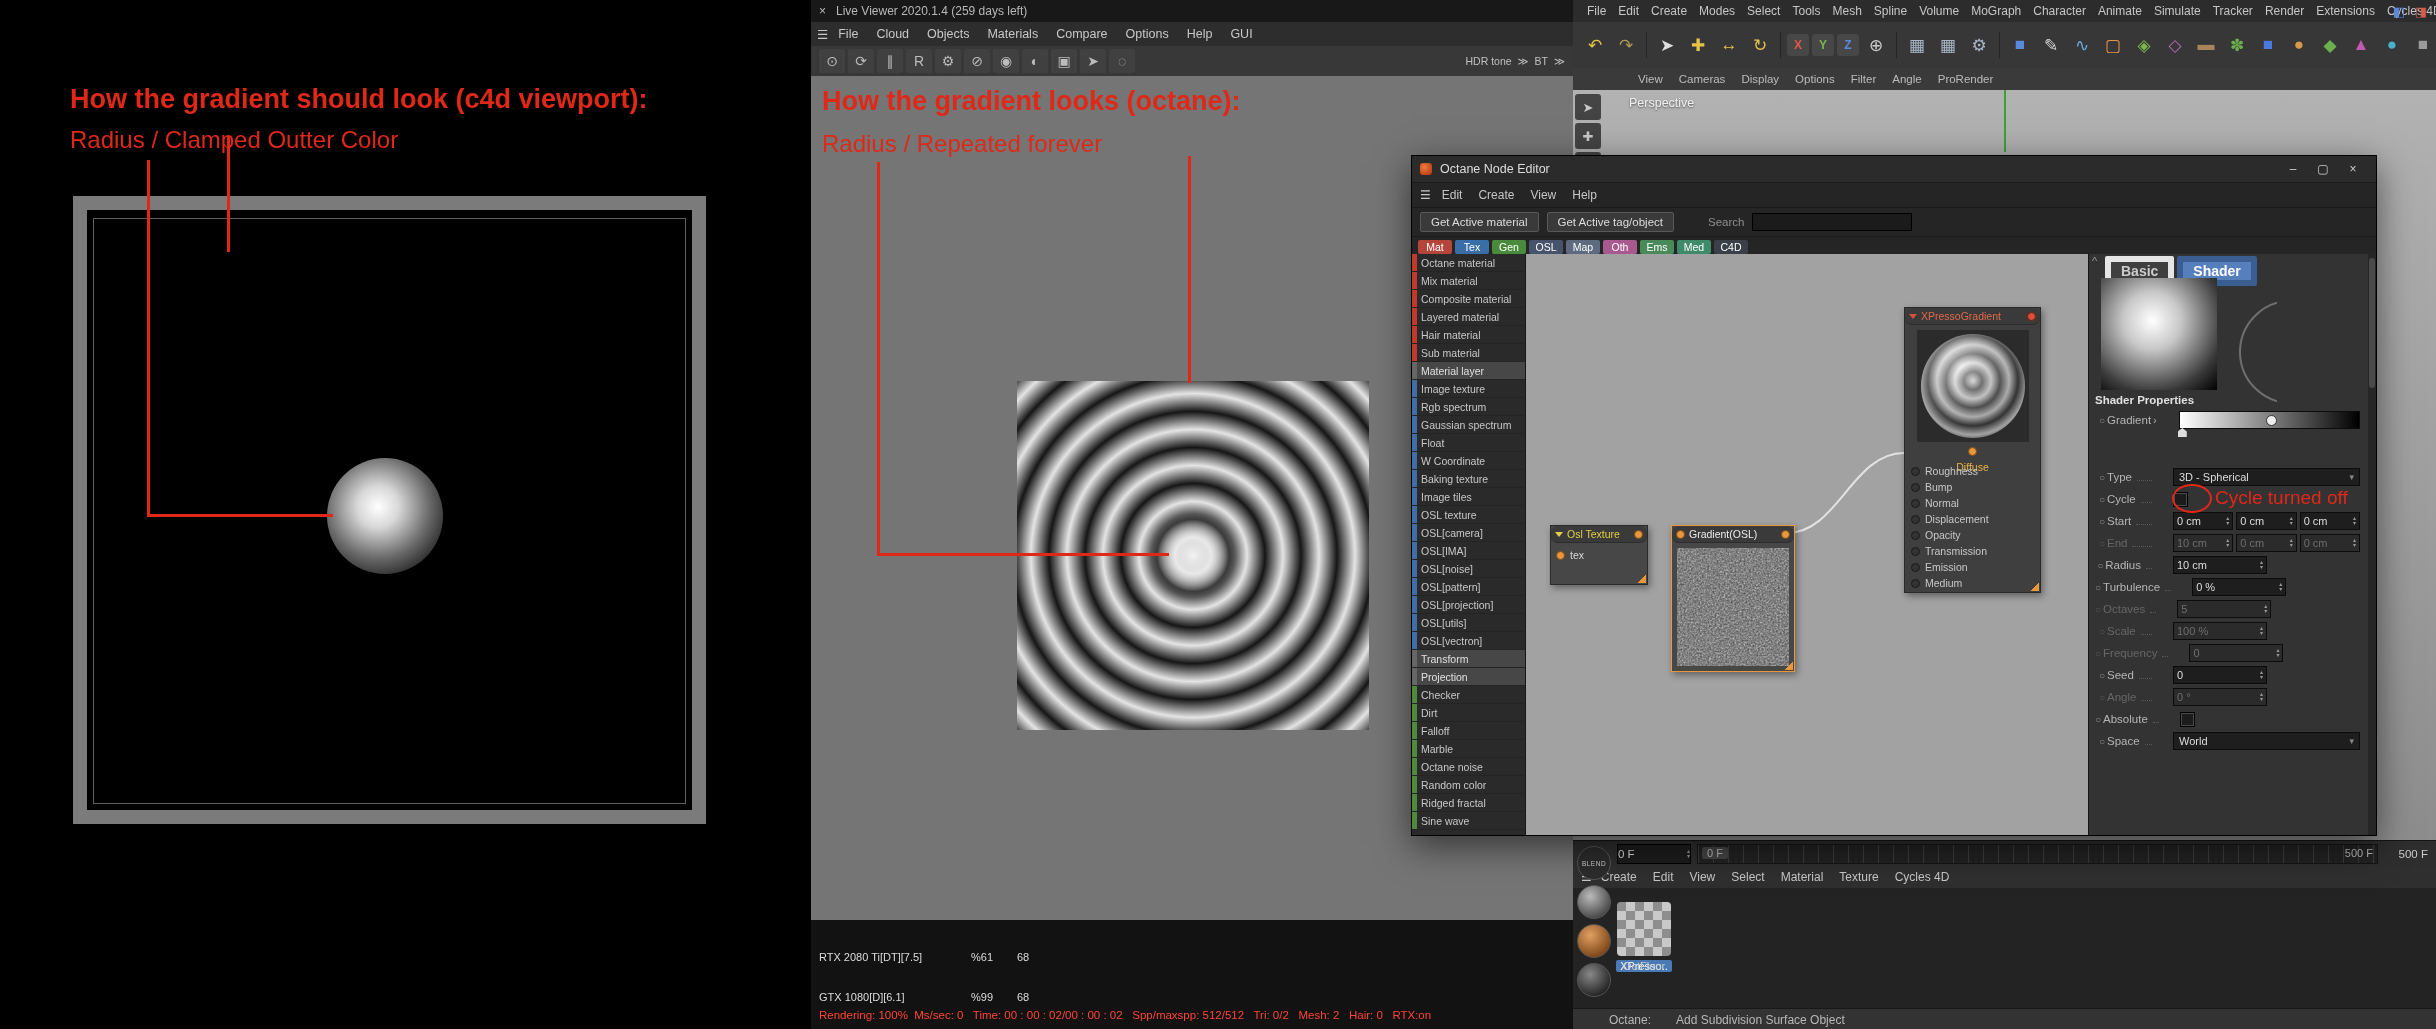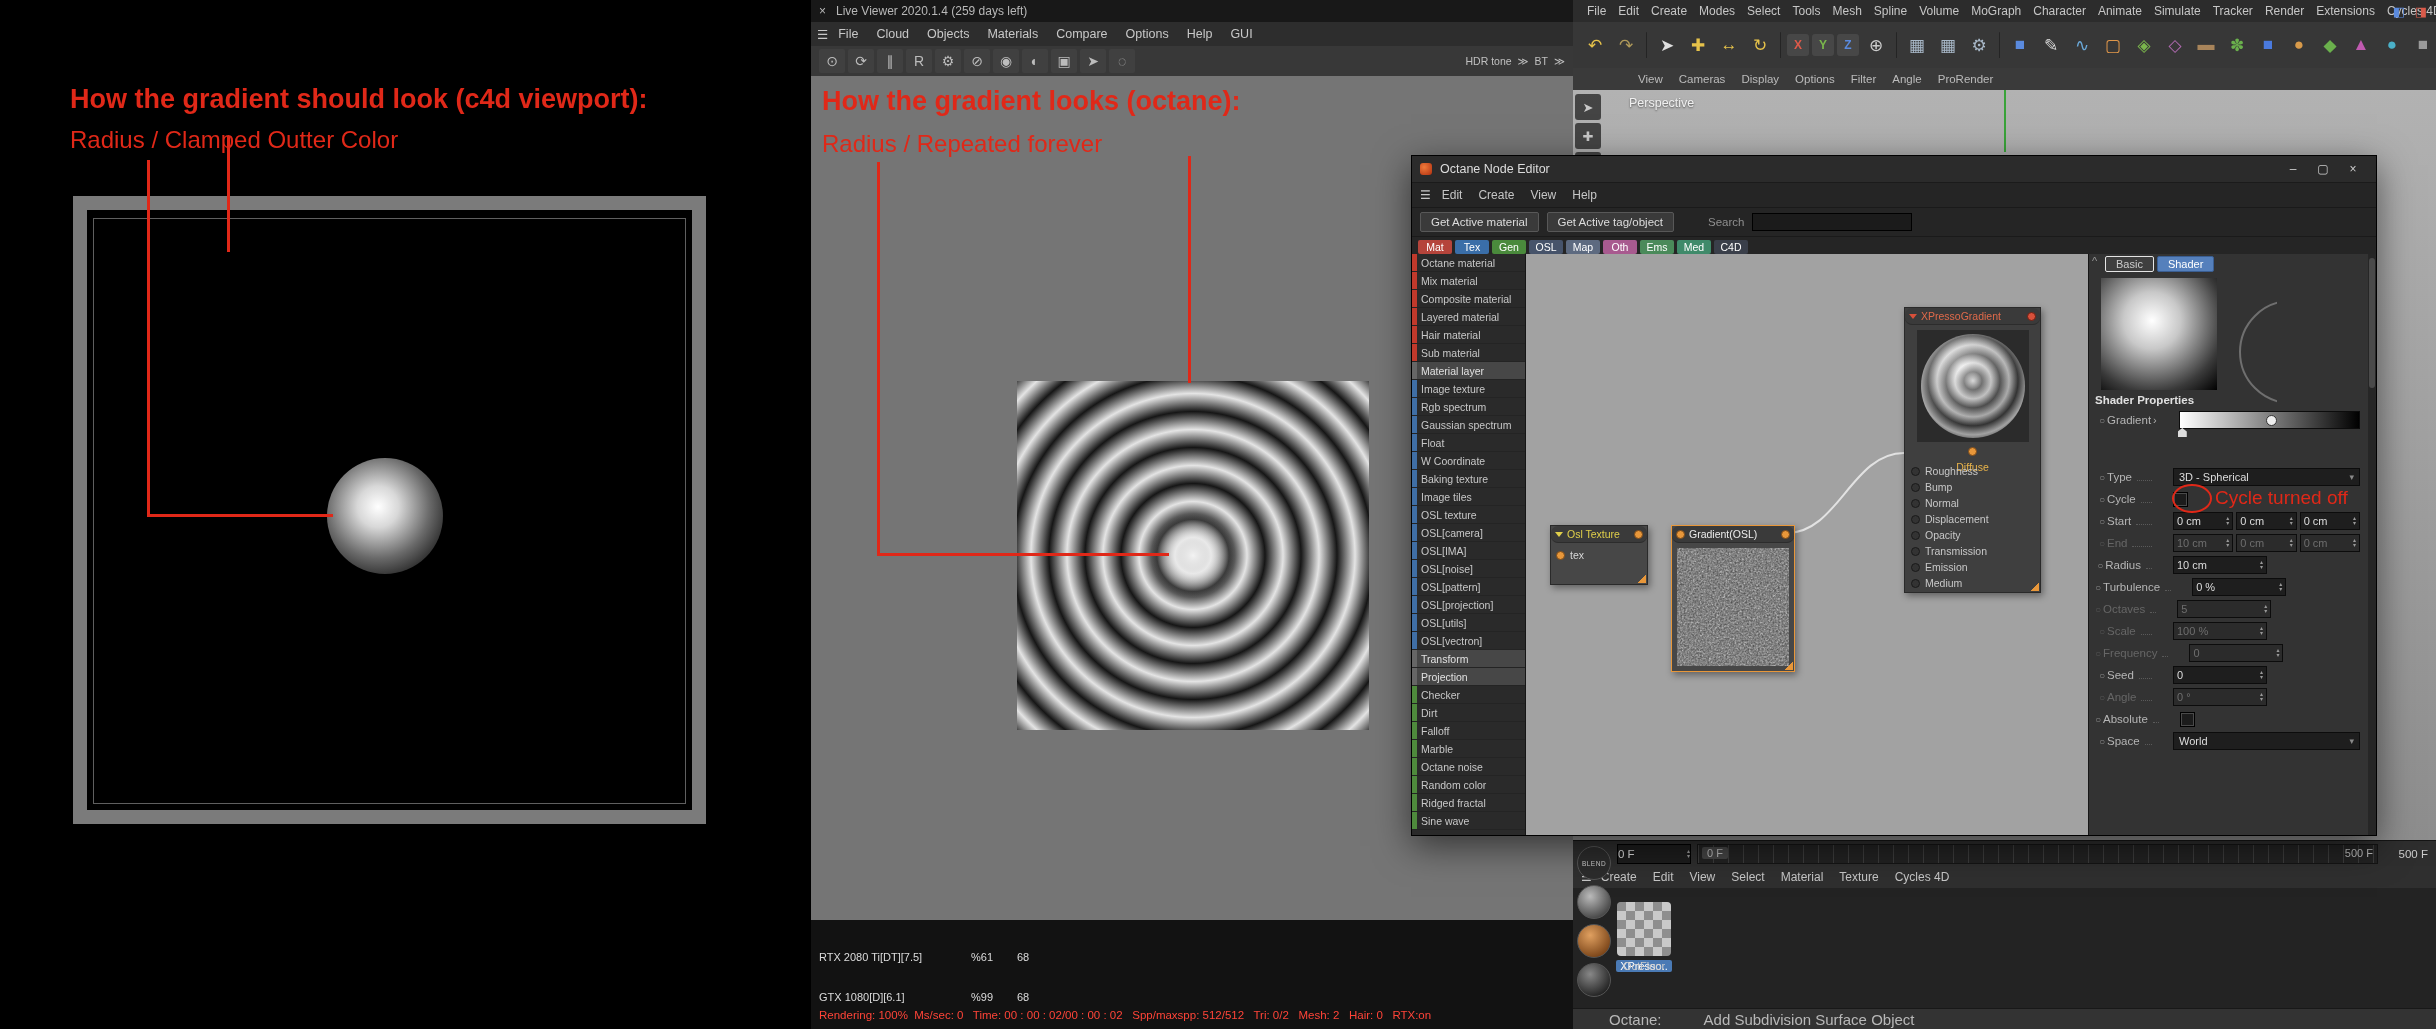--- a/index.html
+++ b/index.html
@@ -76,21 +76,21 @@
   .mat.checker .mat-ball{background:repeating-conic-gradient(#c9c9c9 0 25%, #8e8e8e 0 50%) 0 0/18px 18px;}
   .mat-name{display:inline-block;font-size:11px;color:#ccc;margin-top:3px;padding:0 4px;border-radius:2px;}
   .mat.selected .mat-name{background:#4a7ab5;color:#fff;}
   #dock{position:absolute;left:4px;top:846px;display:flex;flex-direction:column;gap:5px;}
   .dock-circle{width:32px;height:32px;border-radius:50%;background:#2c2c2c;border:1px solid #555;
       display:flex;align-items:center;justify-content:center;font-size:6.5px;color:#ccc;letter-spacing:.5px;}
   .dock-ball1{background:radial-gradient(circle at 38% 32%, #bbb, #4a4a4a 75%);}
   .dock-ball2{background:radial-gradient(circle at 38% 32%, #e0a060, #7a4418 78%);}
   .dock-ball3{background:radial-gradient(circle at 38% 32%, #888, #222 78%);}
   #c4d-status{position:absolute;left:0;top:1008px;right:0;height:21px;background:#333;border-top:1px solid #181818;
-      display:flex;align-items:center;gap:42px;padding:0 36px;font-size:15px;color:#b8b8b8;}
+      display:flex;align-items:center;gap:25px;padding:0 36px;font-size:12px;color:#b8b8b8;}
   
   #octane{left:1411px;top:155px;width:966px;height:681px;background:#2e2e2e;border:1px solid #000;
       box-shadow:0 10px 34px rgba(0,0,0,.55);box-sizing:border-box;}
   .oc-titlebar{height:26px;background:#2b2b2b;display:flex;align-items:center;gap:8px;padding:0 8px;
       font-size:12.5px;color:#ddd;border-bottom:1px solid #1b1b1b;}
   .oc-logo{width:12px;height:12px;border-radius:3px;background:radial-gradient(circle at 35% 35%, #f07a3a, #b03010);}
   .oc-winbtns{margin-left:auto;display:flex;}
   .oc-winbtn{width:30px;text-align:center;color:#ccc;font-size:12px;}
   .oc-menubar{height:24px;background:#252525;display:flex;align-items:center;gap:4px;padding:0 8px;
       font-size:12px;color:#c6c6c6;border-bottom:1px solid #1a1a1a;}
@@ -127,21 +127,21 @@
      background:radial-gradient(circle at 38% 30%, rgba(255,255,255,.5), rgba(0,0,0,.3) 62%),
        repeating-radial-gradient(circle at 50% 45%, #e8e8e8 0px, #4a4a4a 9px, #e8e8e8 18px);}
   .xp-port{height:16px;display:flex;align-items:center;gap:5px;padding:0 6px;font-size:10.5px;color:#c8c8c8;}
   .xp-dot{width:7px;height:7px;border-radius:50%;background:#333;border:1px solid #1a1a1a;flex:none;}
   .xp-port.connected{color:#e8b34a;flex-direction:column;}
   .xp-port.connected .xp-dot{background:#e8973a;border-color:#7a4a1a;}
   
   .oc-props{width:287px;background:#333;border-left:1px solid #161616;position:relative;font-size:11.5px;flex:none;}
   .pp-caret{position:absolute;left:3px;top:1px;color:#999;font-size:11px;}
   .ptabs{position:absolute;left:16px;top:2px;display:flex;gap:3px;}
-  .ptab{padding:1px 10px;font-size:11px;color:#ccc;background:#3f3f3f;border:1px solid #e5e5e5;border-radius:2px;}
+  .ptab{padding:1px 10px;font-size:14px;color:#ccc;background:#3f3f3f;border:6px solid #e5e5e5;border-radius:2px;font-weight:bold;}
   .ptab.selected{background:#5580bc;color:#fff;border-color:#3a5e92;}
   .preview{position:absolute;left:12px;top:24px;width:116px;height:112px;background:
      radial-gradient(circle at 44% 38%, #ffffff 0%, #c8c8c8 30%, #3a3a3a 75%, #000 100%);}
   .arc-clip{position:absolute;left:146px;top:40px;width:42px;height:112px;overflow:hidden;opacity:.65;}
   .arc-circle{position:absolute;left:4px;top:6px;width:104px;height:104px;border-radius:50%;border:2px solid #8f8f8f;box-sizing:border-box;}
   .pp-section{position:absolute;left:6px;top:140px;font-weight:bold;font-size:11.5px;color:#e0e0e0;}
   .prow{display:flex;align-items:center;height:22px;padding:0 8px 0 6px;text-align:right;}
   .prow .pdot{width:10px;color:#8a8a8a;font-size:10px;}
   .prow .pdot::before{content:"○";}
   .plabel{color:#b5b5b5;font-size:11.5px;margin-left:2px;white-space:nowrap;}

